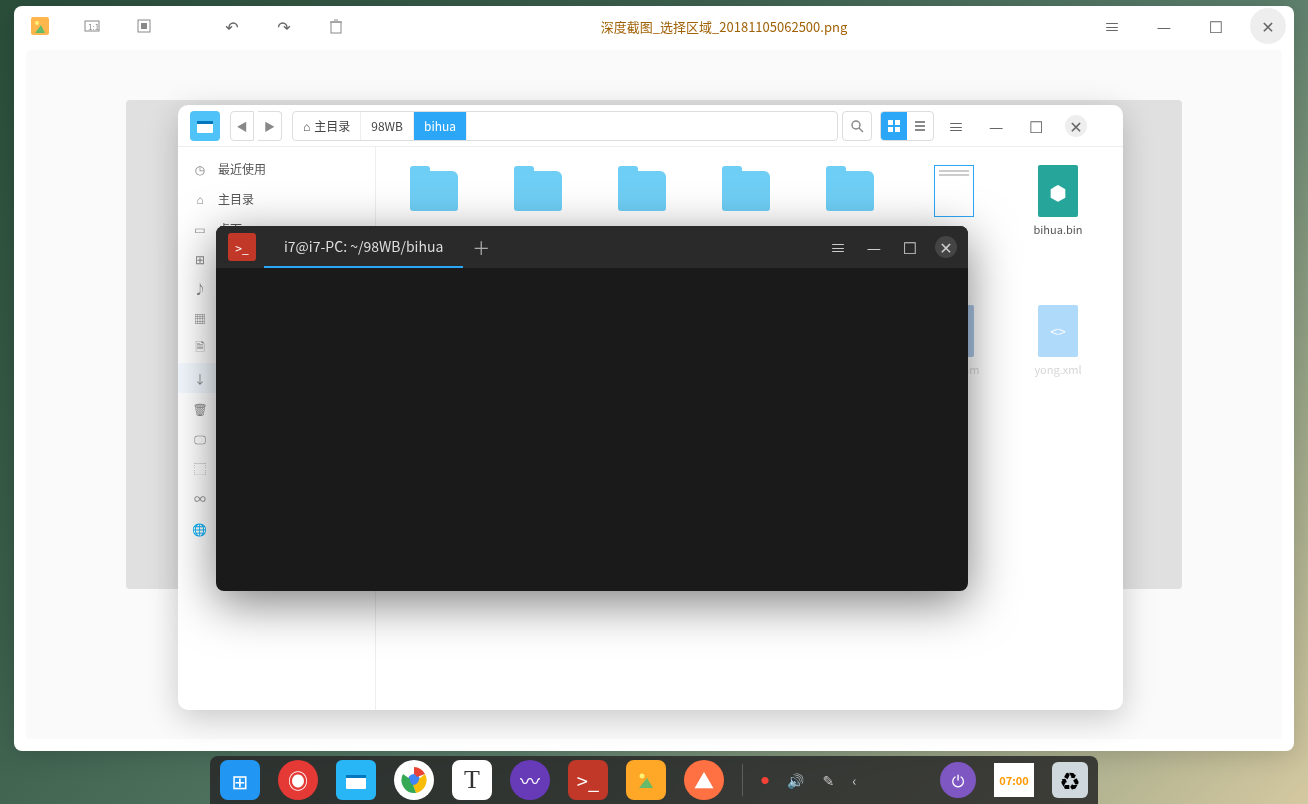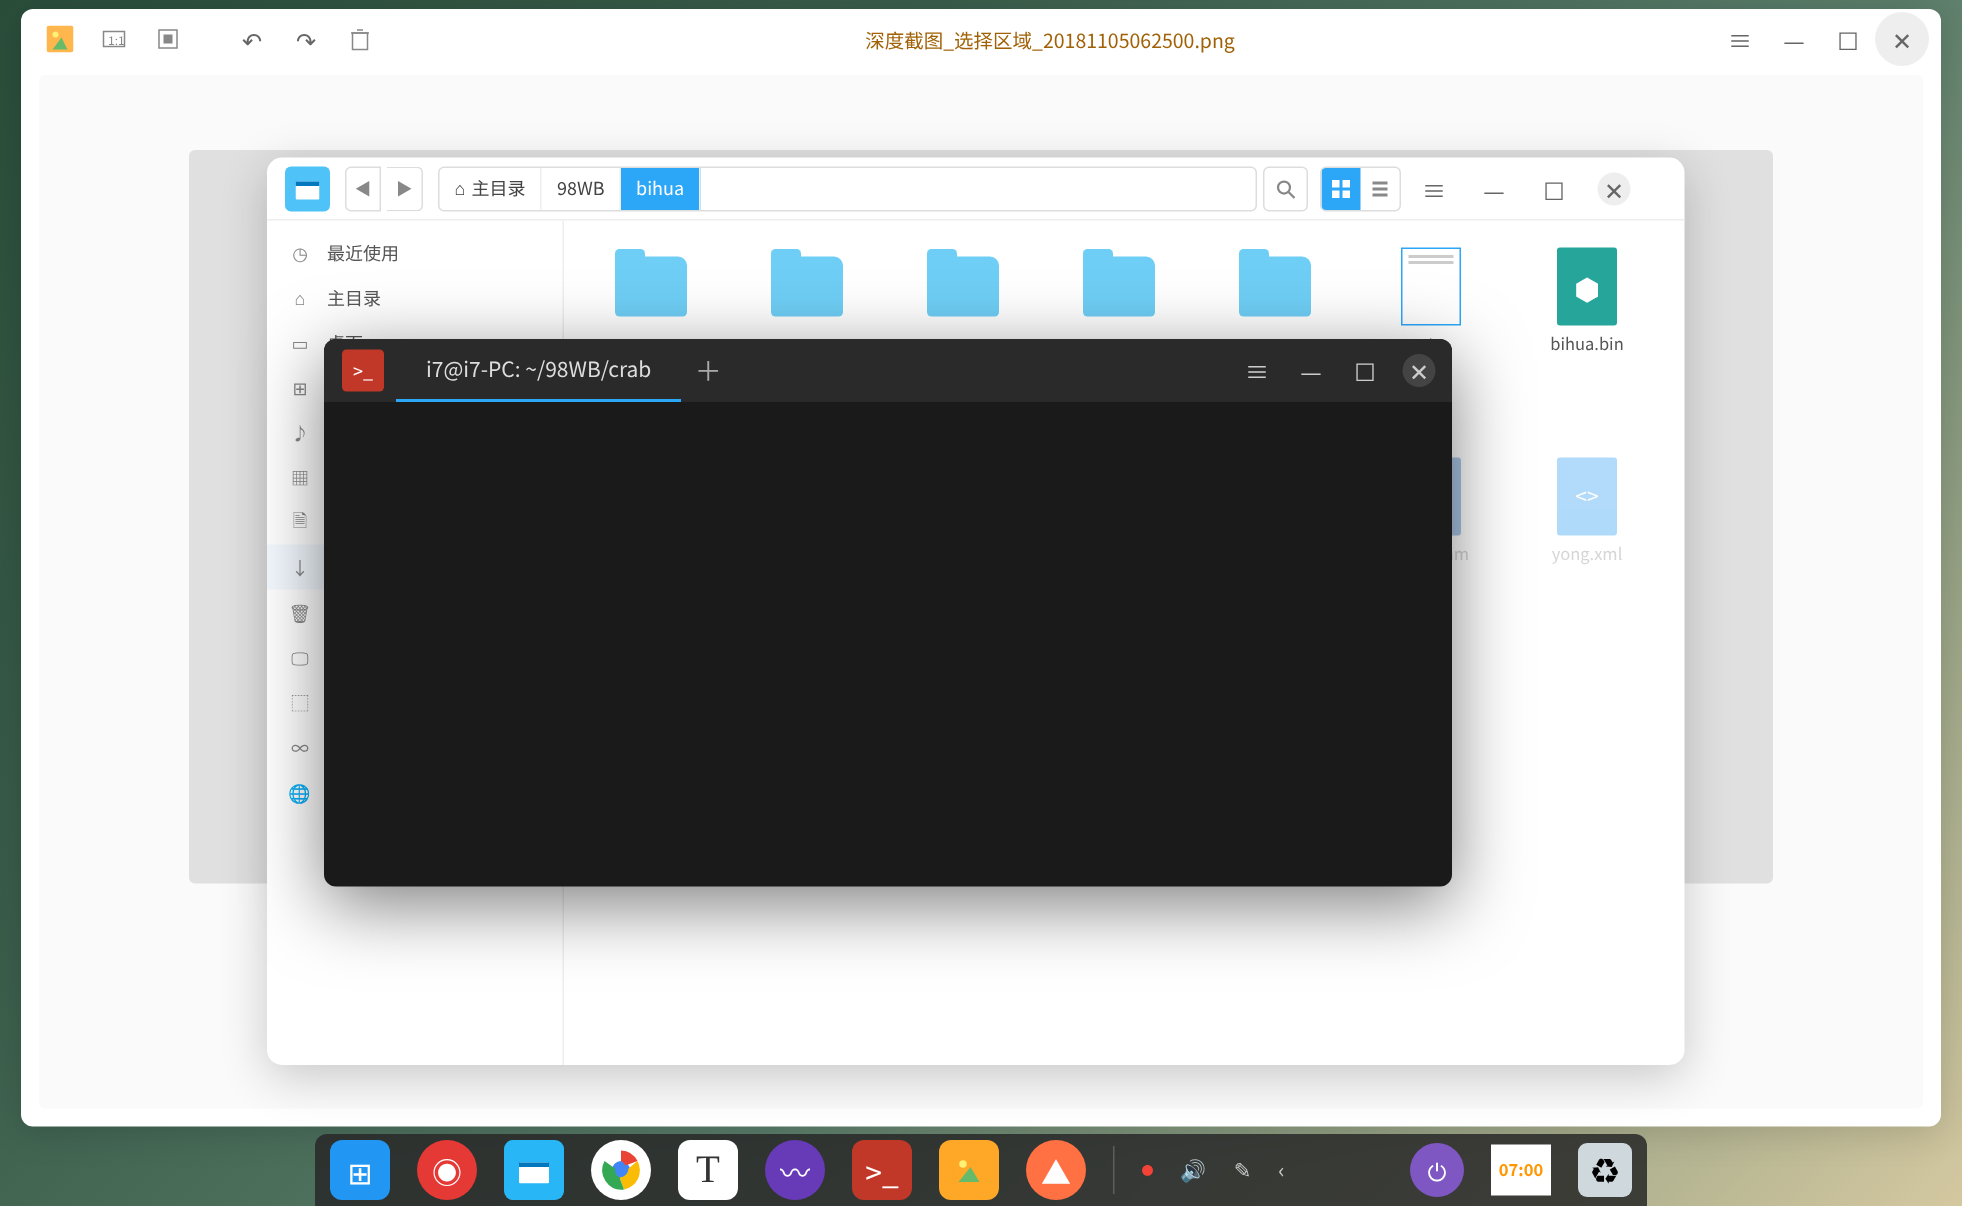--- a/index.html
+++ b/index.html
@@ -5,21 +5,21 @@
 * { margin: 0; padding: 0; box-sizing: border-box; font-family: "Noto Sans CJK SC", "Microsoft YaHei", sans-serif; }
 html, body { width: 1308px; height: 804px; overflow: hidden; }
 body { background: linear-gradient(135deg, #2a4d3a 0%, #3a5d4a 30%, #5a7d6a 60%, #d4c8a0 100%); position: relative; }
 
 
 .image-viewer {
   position: absolute; left: 14px; top: 6px; width: 1280px; height: 745px;
   background: #fff; border-radius: 8px; box-shadow: 0 4px 24px rgba(0,0,0,0.15);
   display: flex; flex-direction: column;
 }
-.iv-titlebar { height: 40px; display: flex; align-items: center; padding: 16px 8px; }
+.iv-titlebar { height: 40px; display: flex; align-items: center; padding: 16px 8px; gap: 16px; }
 .iv-tool { width: 36px; height: 36px; display: flex; align-items: center; justify-content: center; color: #666; cursor: pointer; }
 .iv-title { flex: 1; text-align: center; color: #a16207; font-size: 13px; }
 .iv-winbtn { width: 36px; height: 36px; display: flex; align-items: center; justify-content: center; color: #666; cursor: pointer; }
 .iv-winbtn.close { border-radius: 50%; background: #eee; }
 .iv-content { flex: 1; background: #fafafa; margin: 4px 12px 12px; border-radius: 4px; position: relative; }
 .iv-inner-bg { position: absolute; left: 100px; top: 50px; right: 100px; bottom: 150px; background: #e0e0e0; border-radius: 4px; }
 
 
 .file-manager {
   position: absolute; left: 178px; top: 105px; width: 945px; height: 605px;
@@ -381,21 +381,21 @@
         <div class="fm-item-label">yong.xml</div>
       </div>
     </div>
   </div>
 </div>
 
 <div class="terminal">
   <div class="term-titlebar">
     <div class="term-logo">&gt;_</div>
     <div class="term-tab">
-        <span>i7@i7-PC: ~/98WB/crab</span>
+        <span>i7@i7-PC: ~/98WB/bihua</span>
       </div>
     <div class="term-addtab">＋</div>
     <div class="term-spacer"></div>
     <div class="term-winbtn">≡</div>
     <div class="term-winbtn">—</div>
     <div class="term-winbtn">☐</div>
     <div class="term-winbtn close">
         <span>✕</span>
       </div>
   </div>

